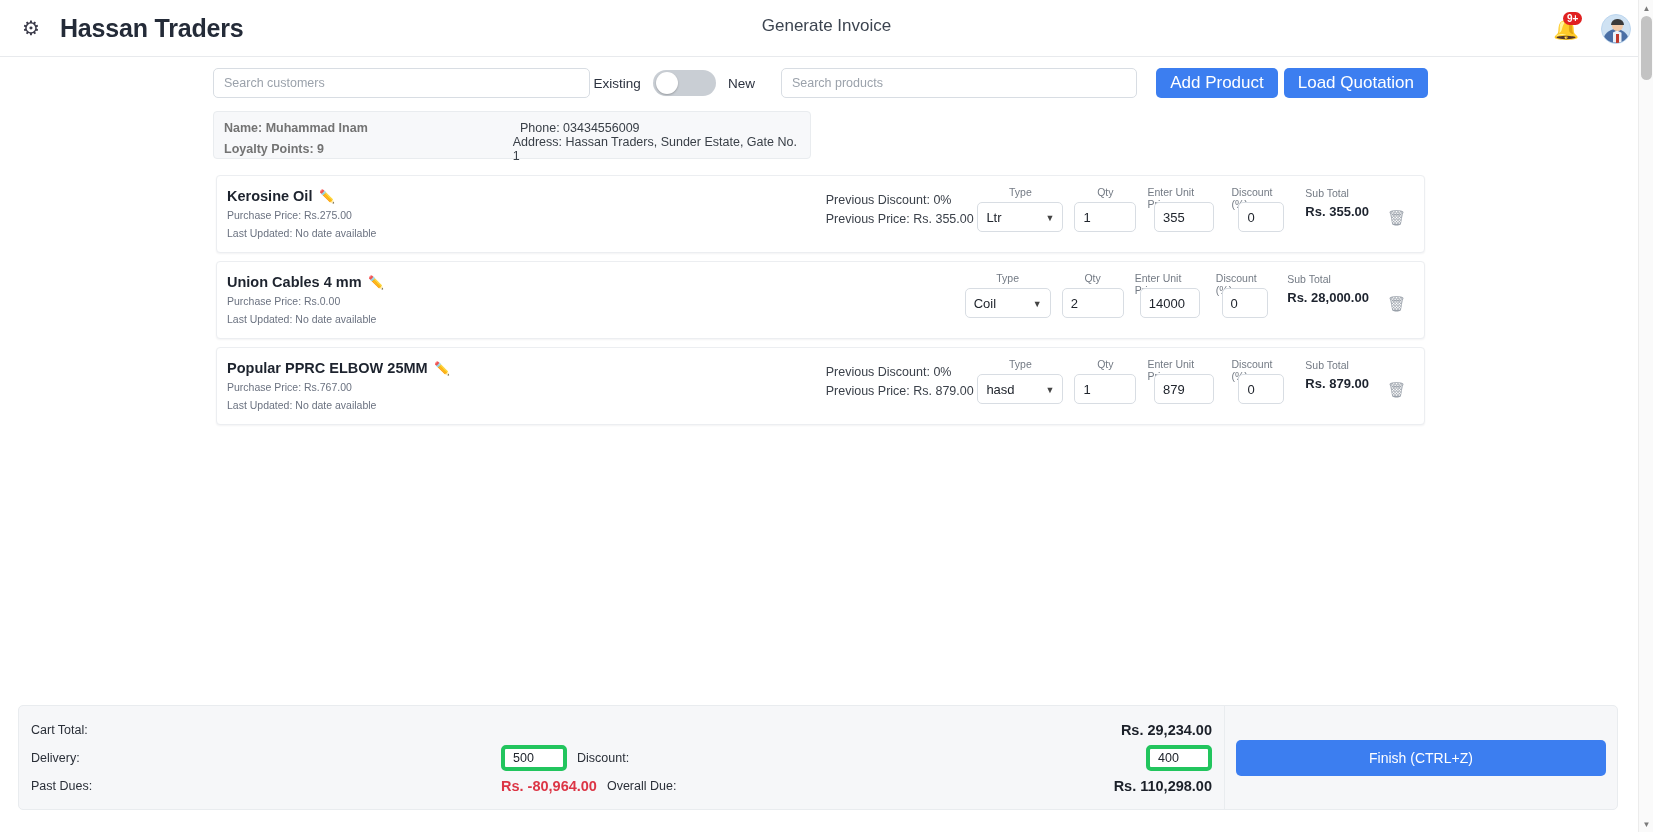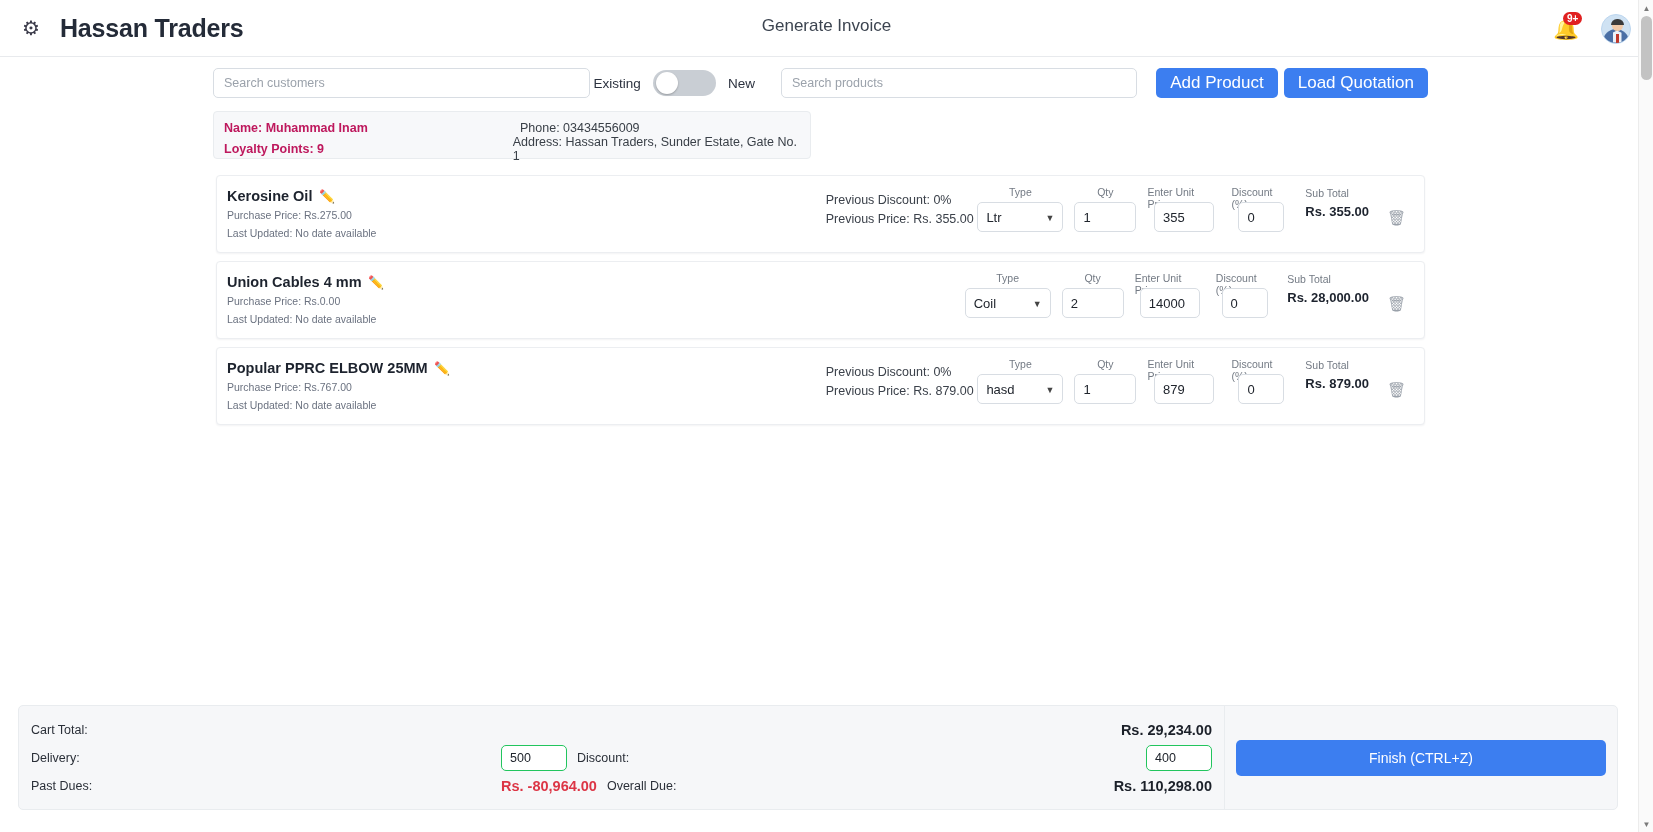--- a/index.html
+++ b/index.html
@@ -130,21 +130,21 @@
   .btn-load { margin-left: 6px; }
 
   
   .custcard {
     position: absolute; top: 111px; left: 213px;
     width: 598px; height: 48px;
     background: #f7f8fa; border: 1px solid #e9ecef; border-radius: 4px;
     padding: 5px 10px;
   }
   .custrow { display: flex; height: 21px; align-items: center; }
-  .cust-left { width: 296px; font-size: 12.5px; font-weight: bold; color: #be185d; }
+  .cust-left { width: 296px; font-size: 12.5px; font-weight: bold; color: #737373; }
   .cust-right { font-size: 12.5px; color: #3a4048; }
 
   
   .cartbox {
     position: absolute; top: 175px; left: 216px;
     width: 1209px;
   }
   .prow {
     background: #fff; border: 1px solid #eceef1; border-radius: 4px;
     box-shadow: 0 1px 2px rgba(16,24,40,.05);
@@ -198,21 +198,21 @@
     background: #f6f7f9; border: 1px solid #e9ecef; border-radius: 5px;
     display: flex;
   }
   .tot-left { width: 1205px; padding: 10px 12px 0 12px; }
   .tot-line { display: flex; align-items: center; height: 28px; }
   .tot-key { font-size: 12.5px; color: #2a2f38; width: 470px; }
   .tot-mid { flex: 1; display: flex; align-items: flex-end; justify-content: flex-end; gap: 10px; }
   .tot-amt { font-size: 14.5px; font-weight: bold; color: #1b2029; }
   .tot-amt.red { color: #dc3545; }
   .tot-input {
-    width: 66px; height: 26px; border: 1px solid #22c55e; border-radius: 5px;
+    width: 66px; height: 26px; border: 4px solid #22c55e; border-radius: 5px;
     font-size: 12.5px; color: #20252d; padding: 0 8px; outline: none;
     text-align: left; font-family: "Liberation Sans", sans-serif;
   }
   .tot-sublabel { font-size: 12.5px; color: #2a2f38; width: 160px; }
   .tot-right {
     flex: 1; display: flex; align-items: center; justify-content: center;
     border-left: 1px solid #e9ecef;
   }
   .finish-btn {
     width: 370px; height: 36px; background: #3c7ef0; color: #fff;

